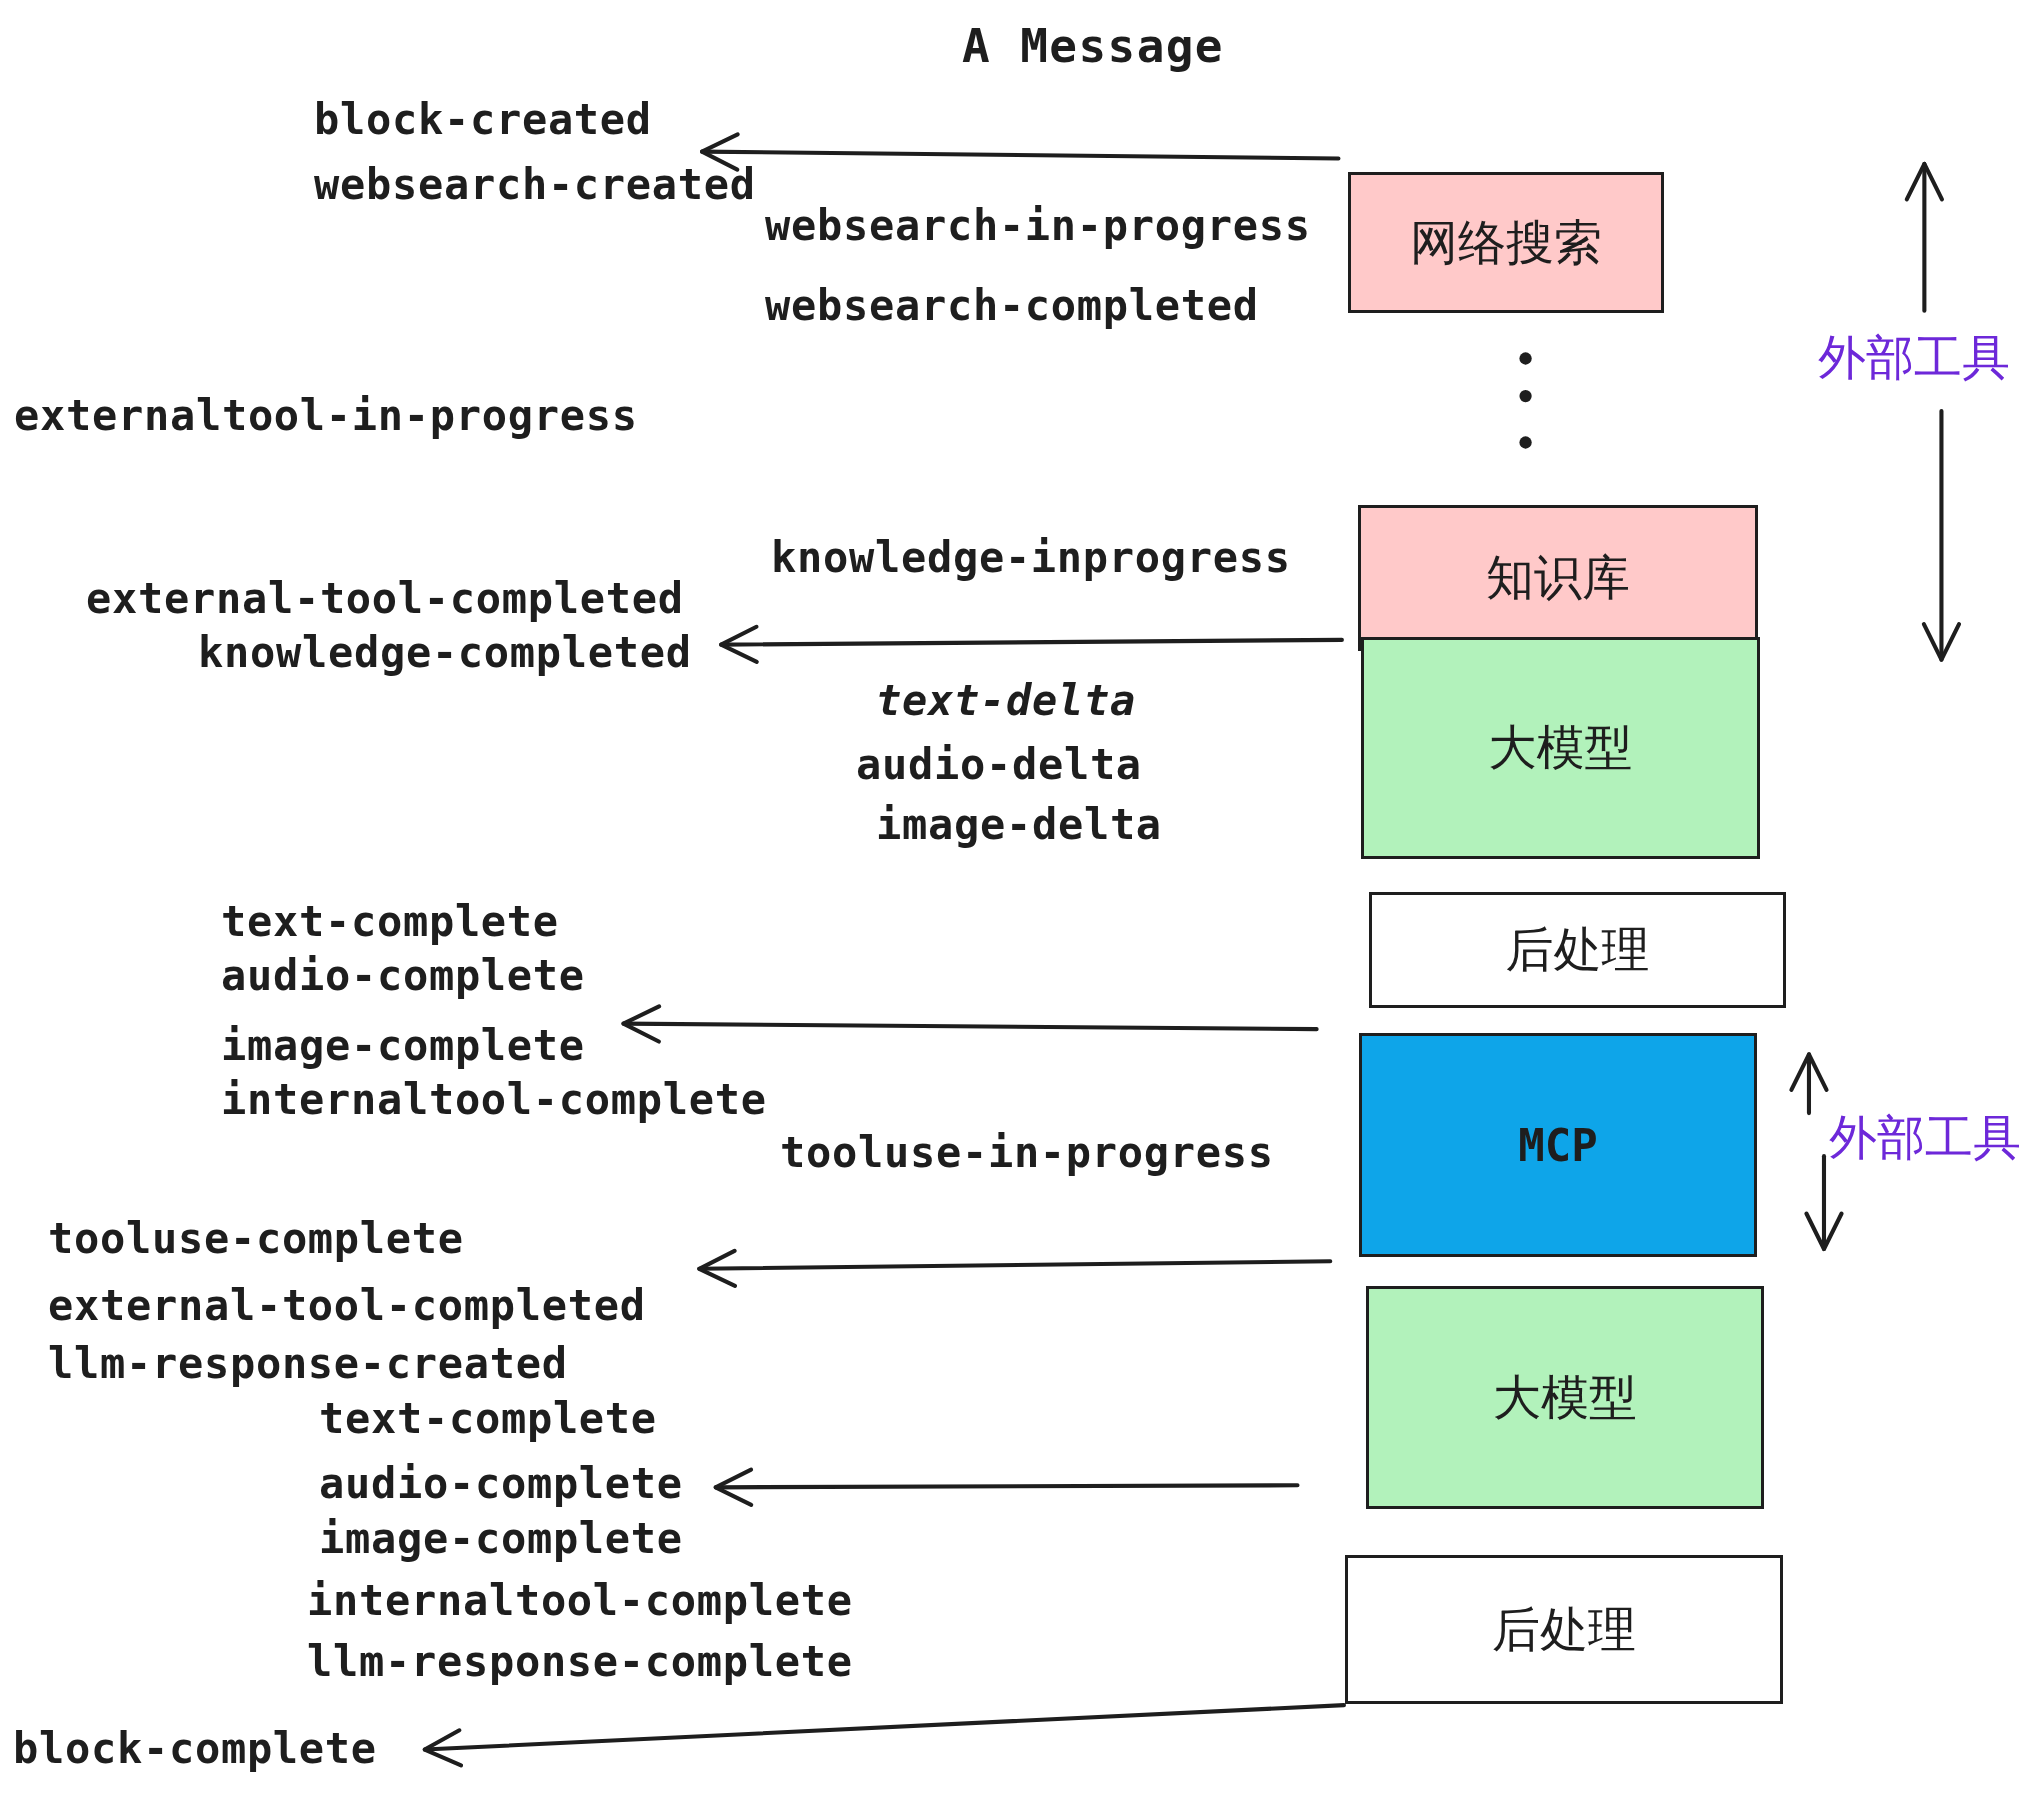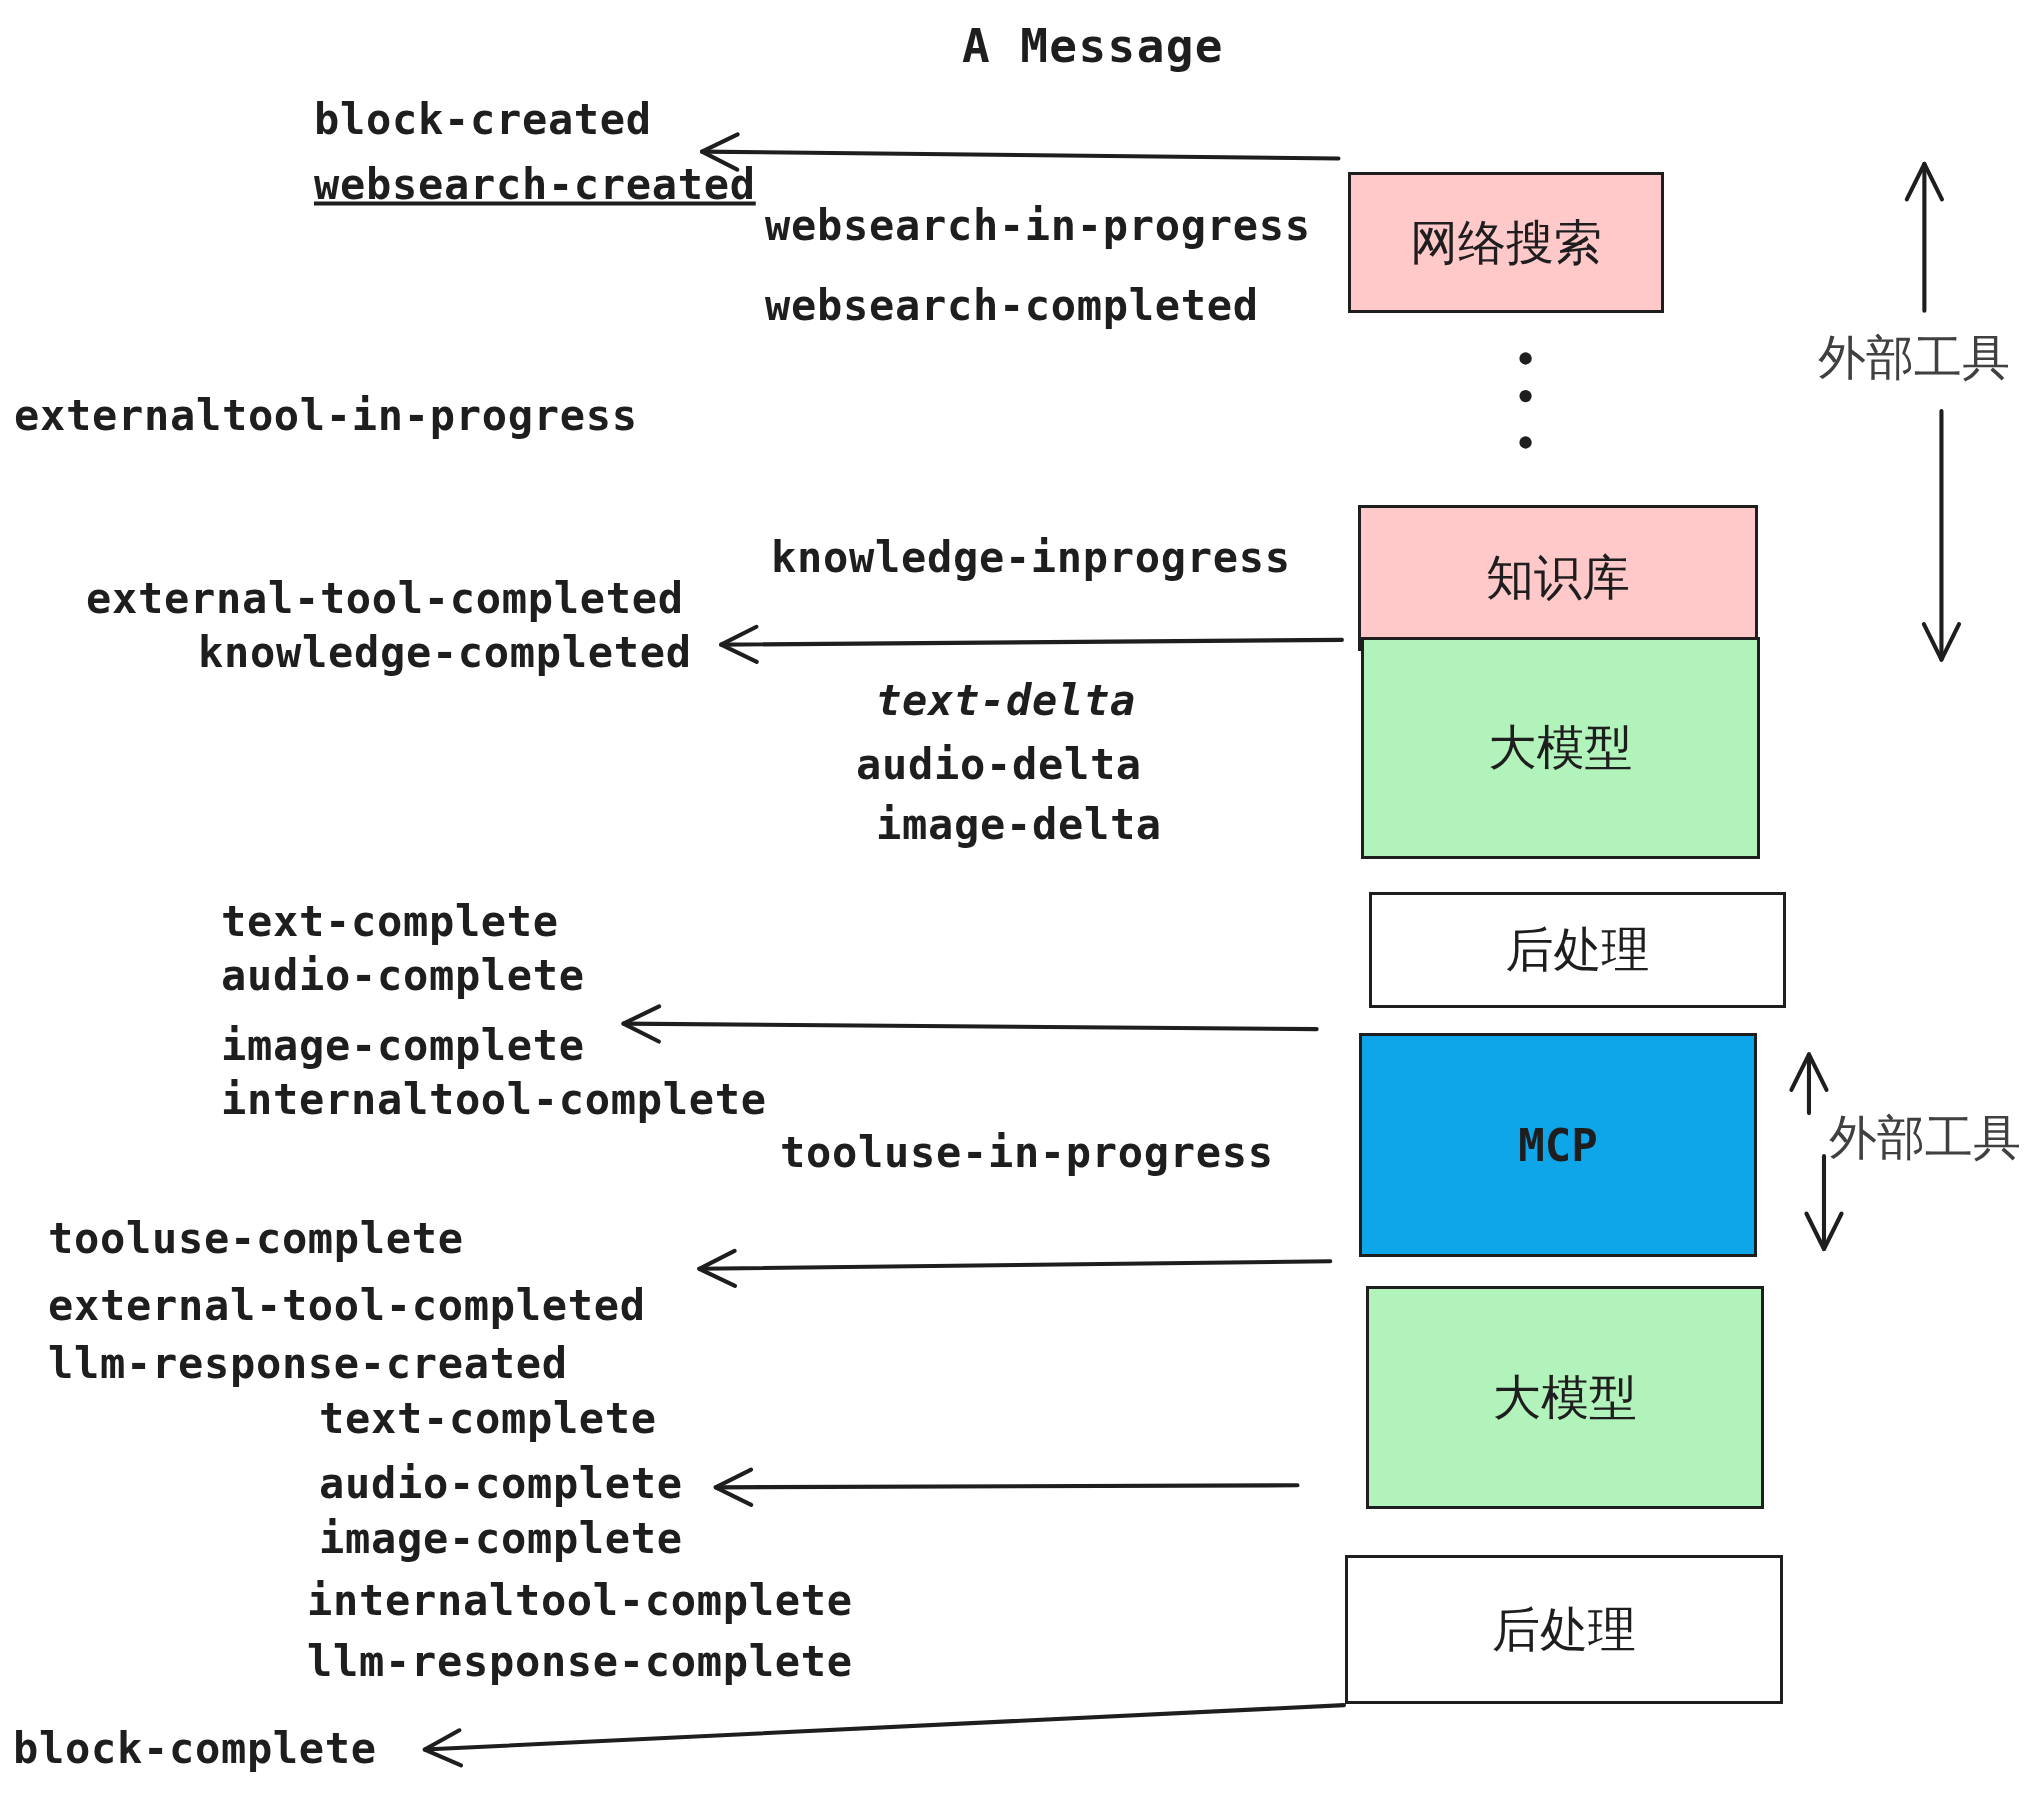--- a/index.html
+++ b/index.html
@@ -48,21 +48,21 @@
     font-family:"DejaVu Sans Mono","Liberation Mono",monospace;
     font-size:44px;
     font-weight:bold;
   }
   .side-label{
     position:absolute;
     transform:translate(-50%,-50%);
     font-family:"DejaVu Sans","Liberation Sans",sans-serif;
     font-size:48px;
     white-space:nowrap;
-    color:#404040;
+    color:#6d28d9;
   }
 </style>
 </head>
 <body>
 
 <div class="canvas">
   <div class="diagram-title" style="left:1093px;top:46px;">A Message</div>
   <svg class="arrow-layer" width="2035" height="1796" viewBox="0 0 2980 2630">
       <g>
         <line x1="1960" y1="232" x2="1028" y2="222" stroke="#1e1e1e" stroke-width="6" stroke-linecap="round"></line>
@@ -124,21 +124,21 @@
       </div>
       <div class="node-box" style="left: 1366px; top: 1286px; width: 398px; height: 223px; background: rgb(178, 242, 187);">
         <span class="box-label">大模型</span>
       </div>
       <div class="node-box" style="left: 1345px; top: 1555px; width: 438px; height: 149px; background: rgb(255, 255, 255);">
         <span class="box-label">后处理</span>
       </div>
     </div>
   <div class="layer">
       <div class="event-label" style="left: 314px; top: 119px;">block-created</div>
-      <div class="event-label" style="left: 314px; top: 184px; text-decoration: underline;">websearch-created</div>
+      <div class="event-label" style="left: 314px; top: 184px;">websearch-created</div>
       <div class="event-label" style="left: 765px; top: 225px;">websearch-in-progress</div>
       <div class="event-label" style="left: 765px; top: 305px;">websearch-completed</div>
       <div class="event-label" style="left: 14px; top: 415px;">externaltool-in-progress</div>
       <div class="event-label" style="left: 771px; top: 557px;">knowledge-inprogress</div>
       <div class="event-label" style="left: 86px; top: 598px;">external-tool-completed</div>
       <div class="event-label" style="left: 198px; top: 652px;">knowledge-completed</div>
       <div class="event-label" style="left: 876px; top: 700px; font-style: italic;">text-delta</div>
       <div class="event-label" style="left: 856px; top: 764px;">audio-delta</div>
       <div class="event-label" style="left: 876px; top: 824px;">image-delta</div>
       <div class="event-label" style="left: 221px; top: 921px;">text-complete</div>

